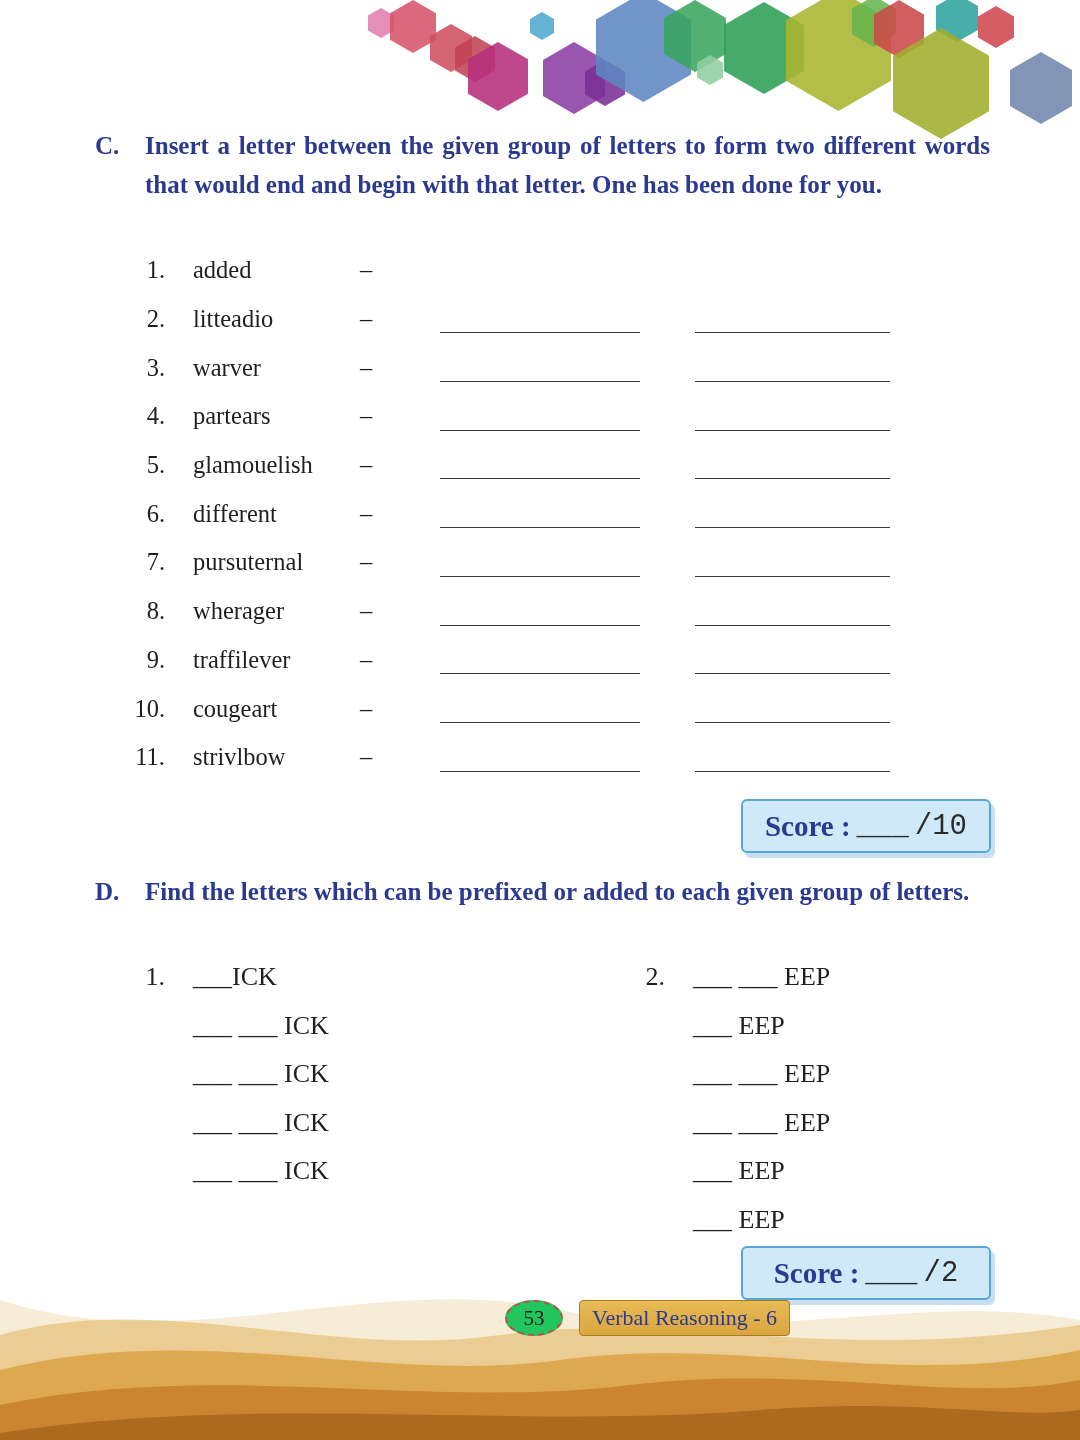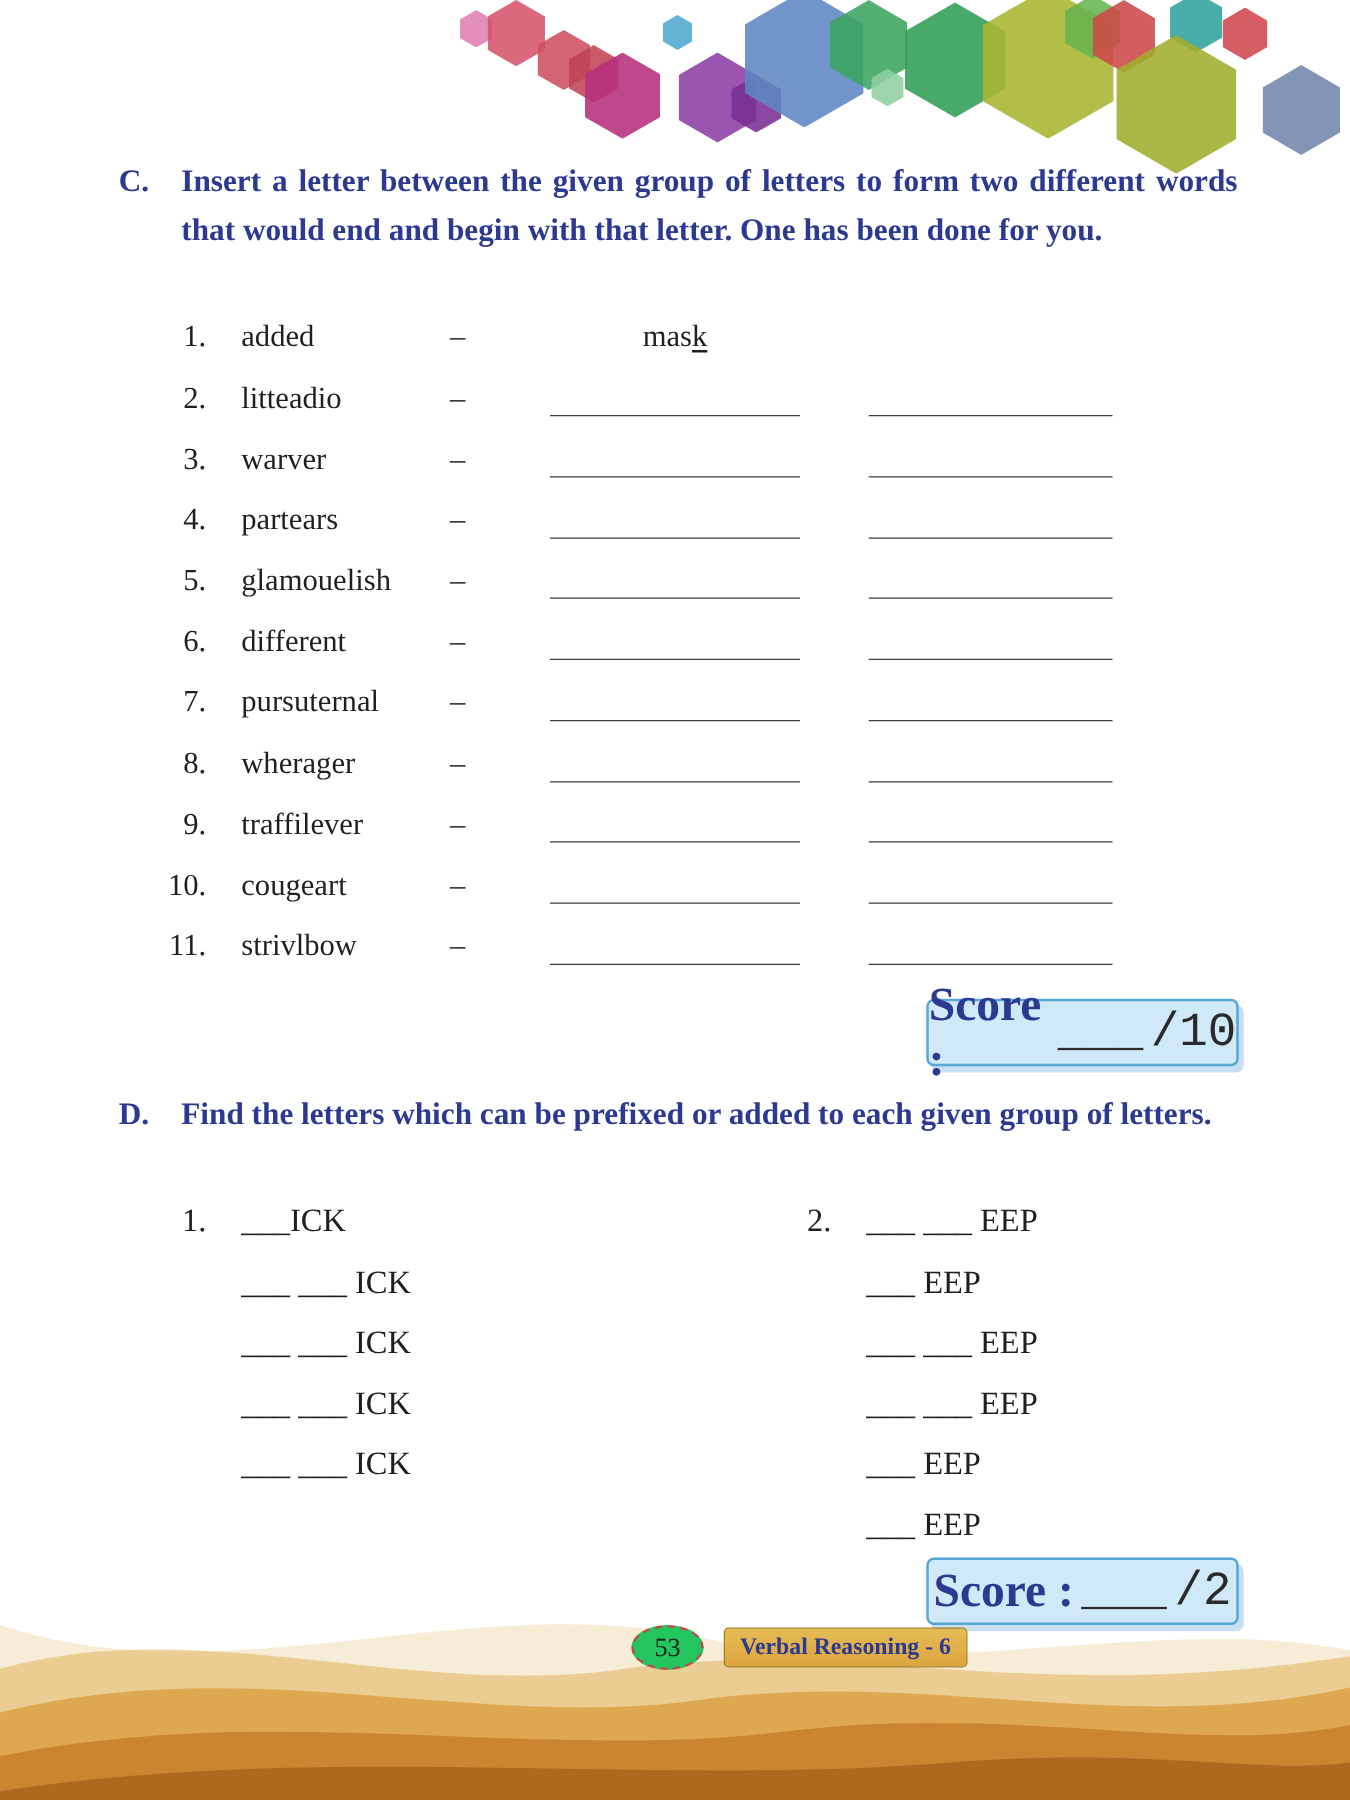--- a/index.html
+++ b/index.html
@@ -49,41 +49,41 @@
   .blank{display:inline-block;width:200px;height:2px;border-bottom:1.8px solid #3d3d3d;}
   .blank.b2{width:195px;}
   .ul{text-decoration:underline;text-underline-offset:3px;}
   
   .score-box{
     position:absolute;width:250px;height:54px;z-index:3;
     background:var(--score-box-bg,#cfe9f8);
     border:2.5px solid var(--score-box-border,#56a6d8);
     border-radius:6px;box-shadow:4px 5px 0 rgba(130,185,222,.45);
     display:flex;align-items:center;justify-content:center;gap:6px;
-    font-size:38px;
+    font-size:29px;
   }
   .score-label{font-weight:700;color:var(--heading-blue,#2b3990);}
   .score-blank,.score-total{color:#2a2a2a;font-family:Liberation Mono, monospace;}
   
   .d-cols{position:absolute;left:95px;top:953px;width:890px;display:flex;z-index:2;}
   .d-col{width:500px;}
   .d-col:last-child{width:390px;}
   .d-row{display:flex;align-items:baseline;height:48.6px;line-height:48.6px;font-size:26px;}
   .d-num{flex:0 0 70px;text-align:right;margin-right:28px;}
   
   .footer{position:absolute;left:505px;top:1300px;display:flex;align-items:center;gap:16px;z-index:4;}
   .page-oval{
     width:58px;height:36px;border:2px dashed #b5504a;border-radius:50%;
     background:#22c55e;display:flex;align-items:center;justify-content:center;
     font-size:21px;color:#222;
   }
   .book-badge{
     background:linear-gradient(#e7bb55,var(--badge-gold,#dba53f));
     border:1px solid #a67c1f;border-radius:4px;padding:4px 12px;
-    font-weight:700;font-size:19px;color:var(--heading-blue,#2b3990);
+    font-weight:400;font-size:22px;color:var(--heading-blue,#2b3990);
   }
   
   .waves{position:absolute;left:0;bottom:0;width:1080px;height:175px;z-index:1;}
   .w0{fill:#f0dcb2;opacity:.55;}
   .w1{fill:#e2b768;opacity:.6;}
   .w2{fill:var(--wave-gold,#d99f3e);opacity:.8;}
   .w3{fill:var(--wave-orange,#c97f2b);opacity:.9;}
   .w4{fill:#ab671d;opacity:.95;}
 </style>
 </head>
@@ -117,21 +117,20 @@
     <span class="sec-label">C.</span>
     <div class="sec-text">Insert a letter between the given group of letters to form two different words that would end and begin with that letter. One has been done for you.</div>
   </div>
 
   <div class="c-list">
 
     <div class="c-row">
       <span class="c-num">1.</span>
       <span class="c-word">added</span>
       <span class="c-dash">–</span>
-      <span class="c-ans ex"><span>mas</span><span class="ul">k</span></span>
     </div>
 
     <div class="c-row">
       <span class="c-num">2.</span>
       <span class="c-word">litteadio</span>
       <span class="c-dash">–</span>
       <span class="c-ans">
           <span class="blank"></span>
         </span>
       <span class="c-ans a2">

